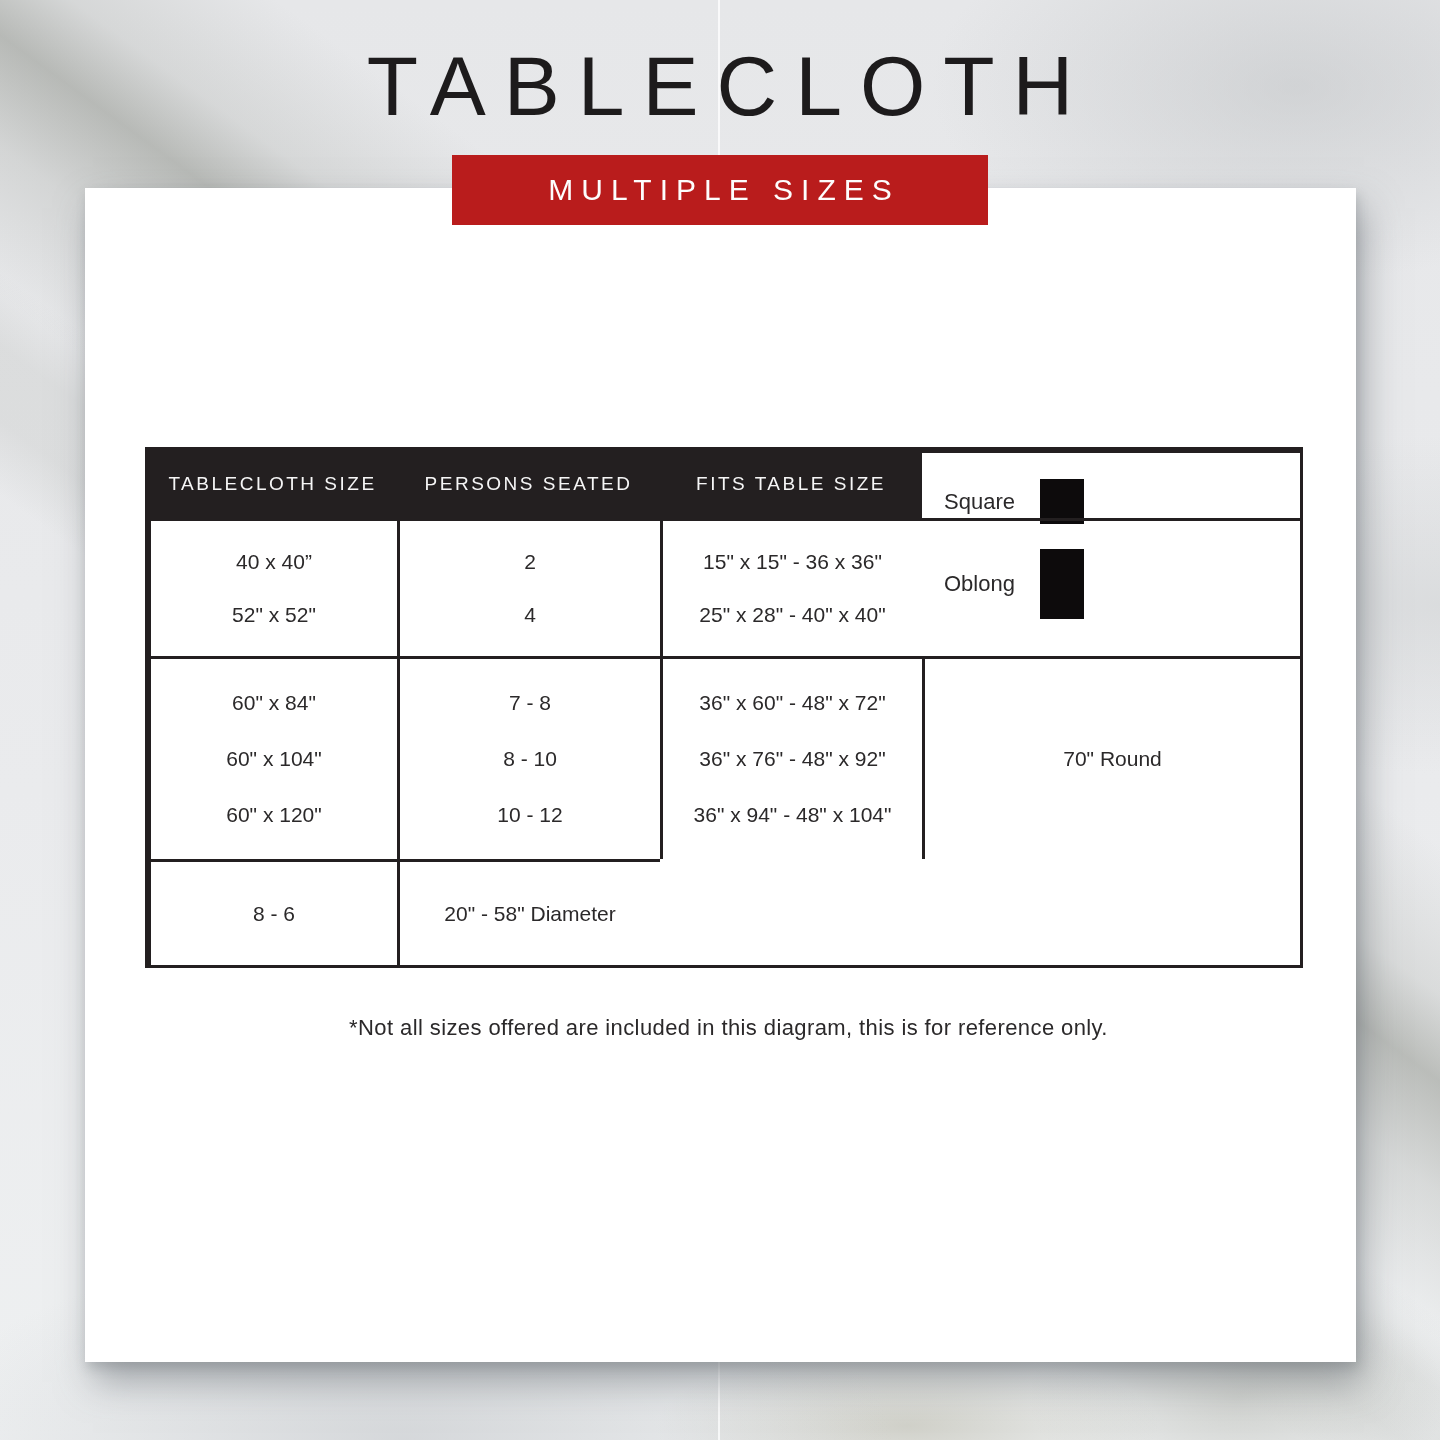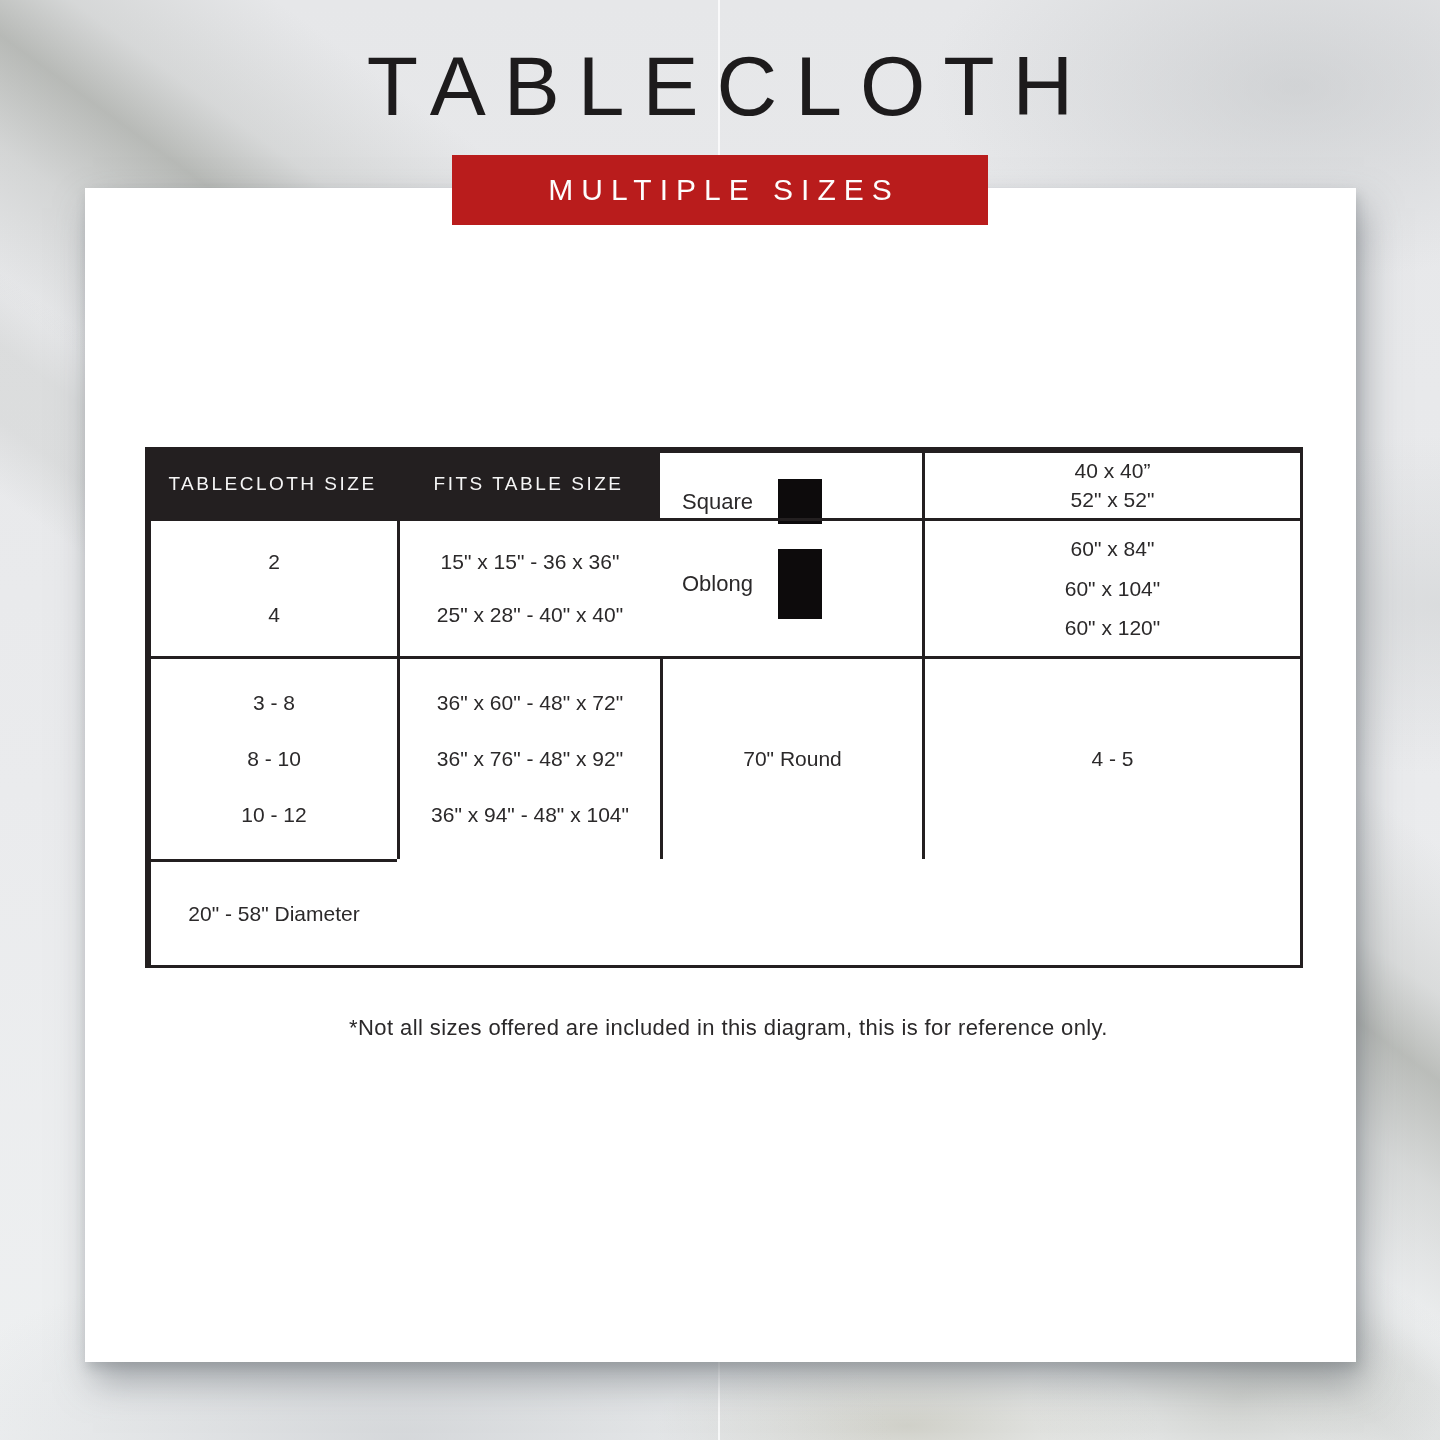--- a/index.html
+++ b/index.html
@@ -169,20 +169,21 @@
 
   <div class="subtitle-bar">
     <span>MULTIPLE SIZES</span>
   </div>
 
   <div class="card" style="background:transparent; box-shadow:none;">
 
     <div class="size-table">
 
       <div class="th">TABLECLOTH SIZE</div>
+      <div class="th">PERSONS SEATED</div>
       <div class="th">FITS TABLE SIZE</div>
 
       <div class="cell shape-cell">
         <div class="shape-inner mt-square">
           <span class="shape-label">Square</span>
           <span class="swatch swatch-square"></span>
         </div>
       </div>
       <div class="cell vline">
         <span class="cell-line">40 x 40”</span>
@@ -202,35 +203,35 @@
           <span class="shape-label">Oblong</span>
           <span class="swatch swatch-oblong"></span>
         </div>
       </div>
       <div class="cell vline">
         <span class="cell-line">60" x 84"</span>
         <span class="cell-line">60" x 104"</span>
         <span class="cell-line">60" x 120"</span>
       </div>
       <div class="cell vline">
-        <span class="cell-line">3 - 8</span>
+        <span class="cell-line">7 - 8</span>
         <span class="cell-line">8 - 10</span>
         <span class="cell-line">10 - 12</span>
       </div>
       <div class="cell vline">
         <span class="cell-line">36" x 60" - 48" x 72"</span>
         <span class="cell-line">36" x 76" - 48" x 92"</span>
         <span class="cell-line">36" x 94" - 48" x 104"</span>
       </div>
 
       <div class="cell vline">
         <span class="cell-line">70" Round</span>
       </div>
       <div class="cell vline">
-        <span class="cell-line">4 - 5</span>
+        <span class="cell-line">8 - 6</span>
       </div>
       <div class="cell vline">
         <span class="cell-line">20" - 58" Diameter</span>
       </div>
 
     </div>
 
     <p class="footnote">*Not all sizes offered are included in this diagram, this is for reference only.</p>
   </div>
 

